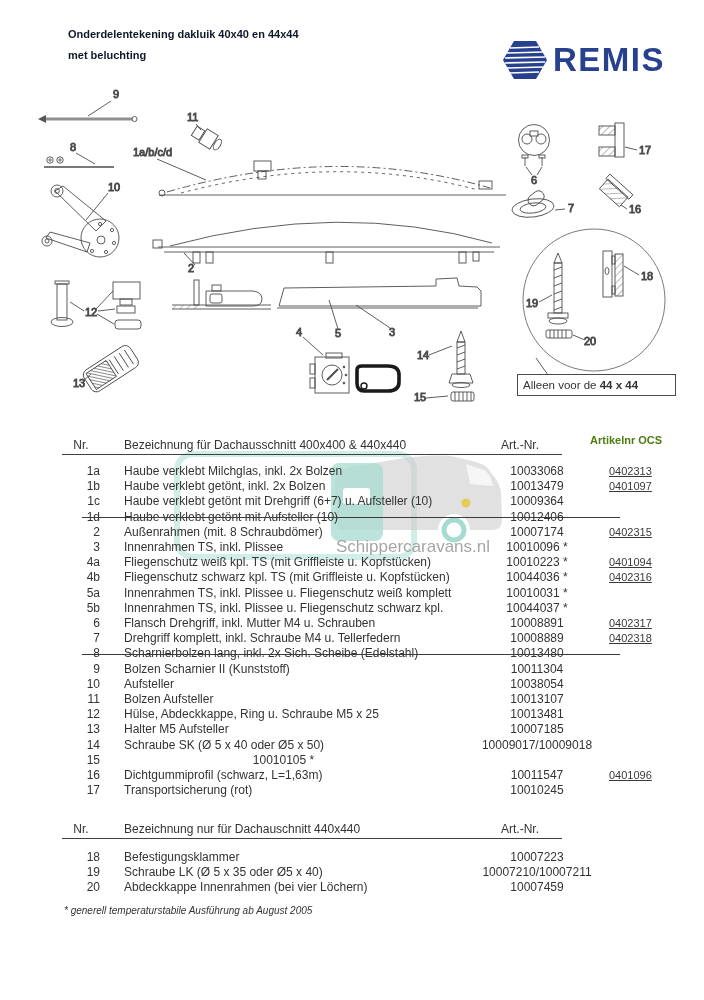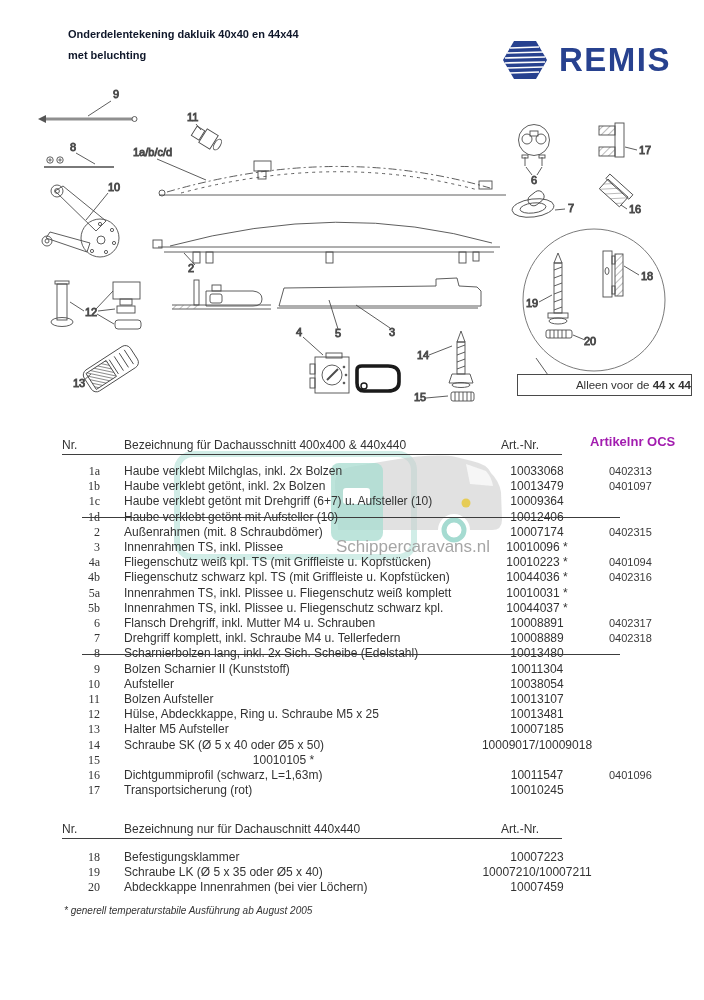--- a/index.html
+++ b/index.html
@@ -1,46 +1,46 @@
 <!DOCTYPE html>
 <html><head>
 <meta charset="utf-8">
 <style>
   html,body{margin:0;padding:0;background:#ffffff;}
   .page{position:relative;width:704px;height:1000px;background:#fff;overflow:hidden;
         font-family:"Liberation Sans",sans-serif;color:#2f2f2f;}
   
   .title{position:absolute;left:68px;top:24px;font-size:11px;font-weight:bold;
          line-height:21px;color:#0f172a;z-index:3;}
-  .logo{position:absolute;left:502px;top:40px;display:flex;align-items:center;gap:11px;z-index:3;}
+  .logo{position:absolute;left:502px;top:40px;display:flex;align-items:center;gap:5px;z-index:3;}
   .logo-word{font-size:33px;font-weight:bold;color:#27418f;letter-spacing:1.5px;}
   
   .diagram{position:absolute;left:0;top:0;width:704px;height:430px;z-index:1;}
   .diagram text{font-size:11px;fill:#3a3a3a;font-family:"Liberation Sans",sans-serif;}
   .note-box{position:absolute;left:517px;top:374px;width:152px;height:20px;border:1px solid #4a4a4a;
-            font-size:11.5px;line-height:20px;padding-left:21px;color:#333;z-index:2;background:transparent;text-align:right;}
+            font-size:11.5px;line-height:20px;padding-left:5px;color:#333;z-index:2;background:transparent;}
   
   .wm{position:absolute;left:0;top:0;width:704px;height:1000px;z-index:0;}
   
   .tbl{position:absolute;left:62px;width:618px;font-size:12px;color:#333;z-index:2;}
   .t1{top:434px;} .t2{top:818px;}
   .thead{position:relative;height:18px;}
   .thead .rule{width:500px;height:100%;border-bottom:1.4px solid #3f3f3f;
                display:grid;grid-template-columns:38px 367px 95px;align-items:end;padding-bottom:2px;}
-  .h-nr{text-align:left;}
+  .h-nr{text-align:center;}
   .h-bez{padding-left:24px;white-space:nowrap;}
   .h-art{text-align:left;padding-left:34px;white-space:nowrap;}
-  .h-ocs{position:absolute;left:528px;top:0;font-weight:bold;font-size:13px;color:#a21caf;white-space:nowrap;}
+  .h-ocs{position:absolute;left:528px;top:0;font-weight:bold;font-size:11px;color:#4d7c0f;white-space:nowrap;}
   .rows{margin-top:12px;}
   .t2 .rows{margin-top:14px;}
   .trow{position:relative;display:grid;grid-template-columns:38px 367px 140px auto;line-height:15.2px;}
-  .c-nr{text-align:right;font-family:Liberation Serif, serif;}
+  .c-nr{text-align:right;}
   .c-bez{padding-left:24px;white-space:nowrap;}
   .c-art{text-align:center;white-space:nowrap;}
-  .c-ocs{font-size:11px;padding-left:2px;white-space:nowrap;color:#3a3a3a;}
+  .c-ocs{font-size:11px;padding-left:2px;white-space:nowrap;color:#3a3a3a;text-decoration:underline;}
   .trow.struck::after{content:'';position:absolute;left:20px;right:60px;top:49%;
                       border-top:1.4px solid #3c3c3c;}
   .footnote{position:absolute;left:64px;top:905px;font-size:10px;font-style:italic;color:#333;z-index:2;}
 </style>
 </head>
 <body>
 
 <div class="page">
 
   <svg class="wm" viewBox="0 0 704 1000">

